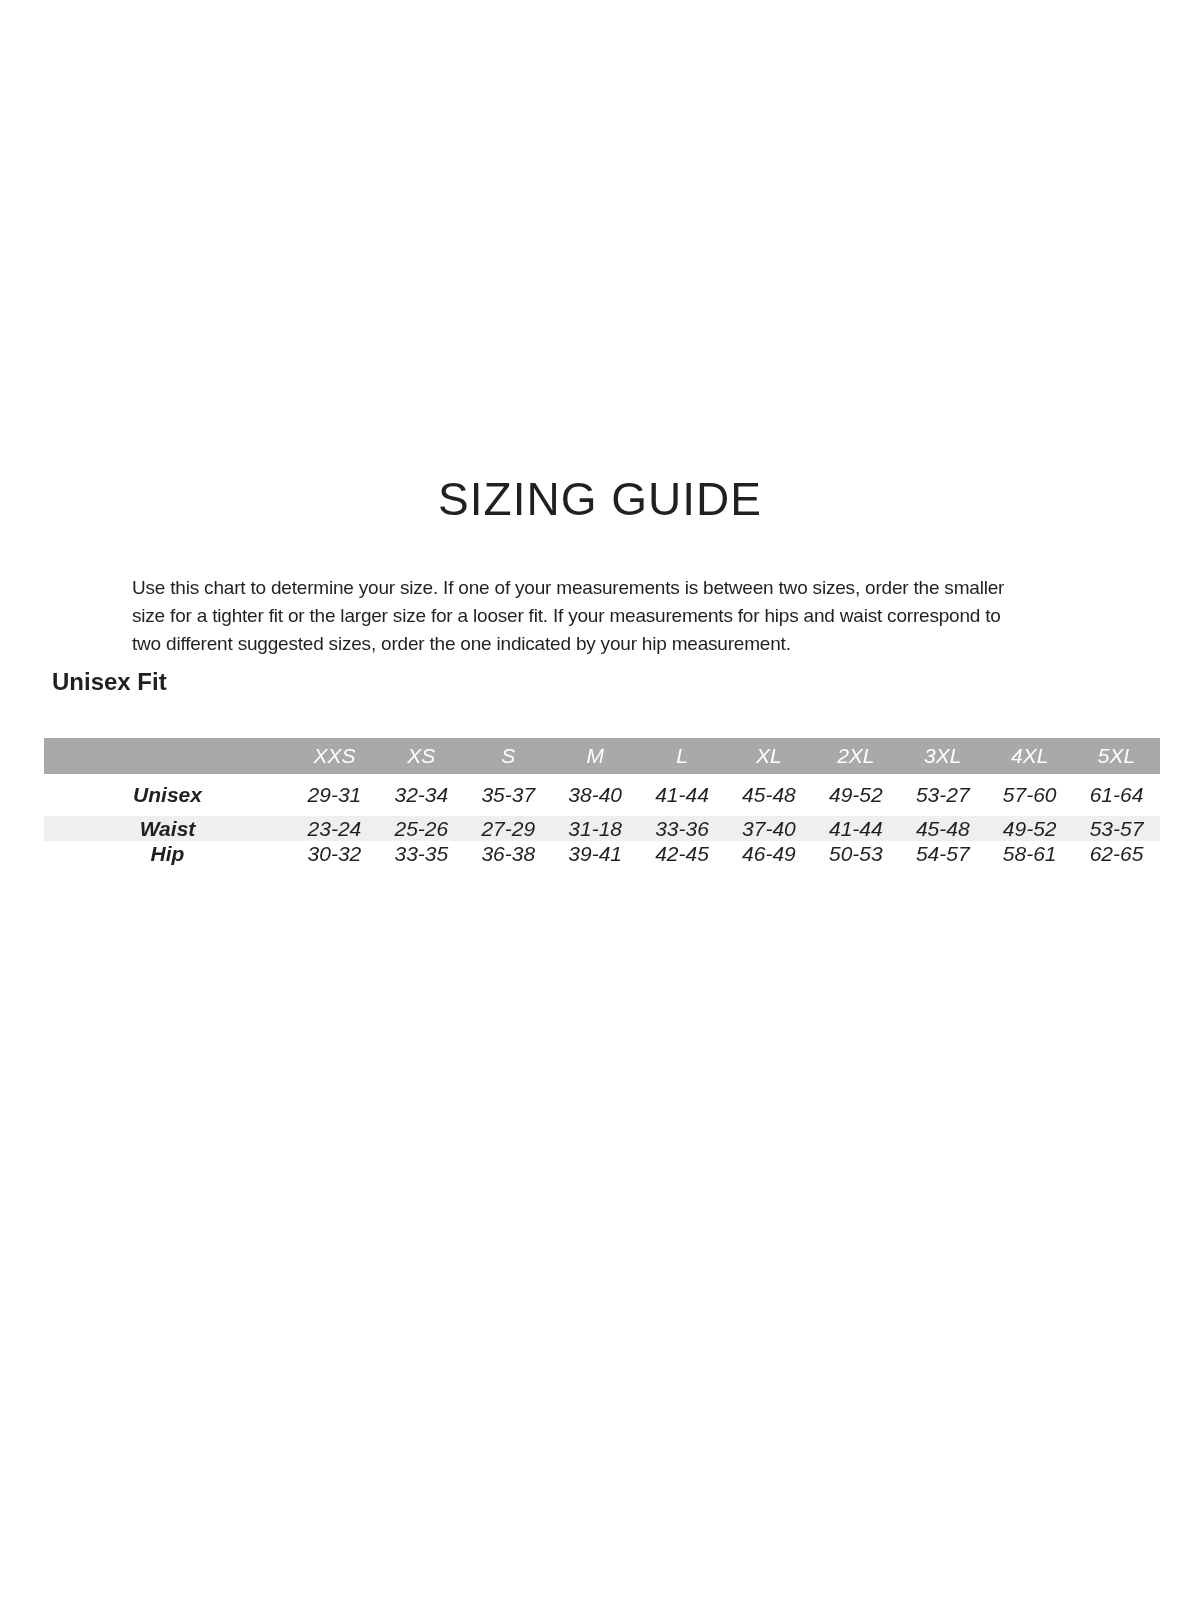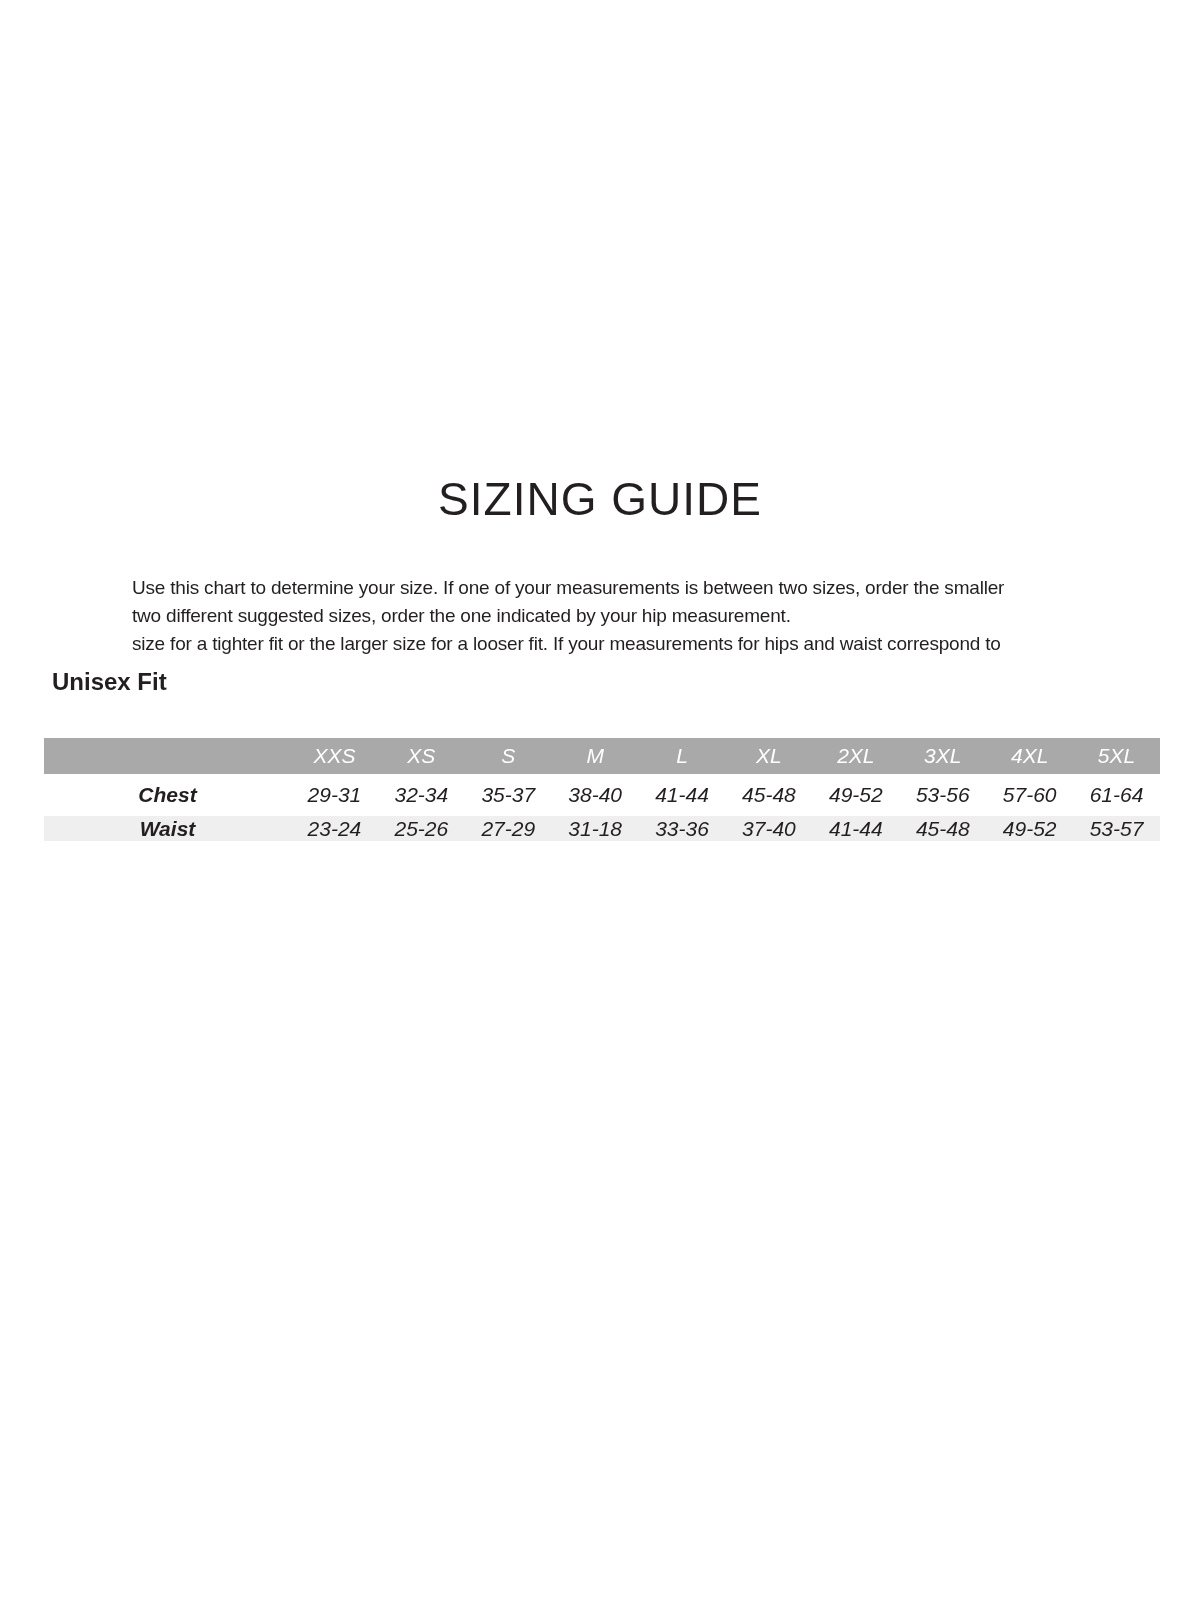--- a/index.html
+++ b/index.html
@@ -85,22 +85,22 @@
 </style>
 </head>
 <body>
 
 <div class="page">
 
   <div class="title">SIZING GUIDE</div>
 
   <div class="intro">
     <div class="line">Use this chart to determine your size. If one of your measurements is between two sizes, order the smaller</div>
+    <div class="line">size for a tighter fit or the larger size for a looser fit. If your measurements for hips and waist correspond to</div>
     <div class="line">two different suggested sizes, order the one indicated by your hip measurement.</div>
-    <div class="line">size for a tighter fit or the larger size for a looser fit. If your measurements for hips and waist correspond to</div>
   </div>
 
   <div class="section-heading">Unisex Fit</div>
 
   <div class="size-table">
 
     <div class="trow thead">
       <div></div>
       <div>XXS</div>
       <div>XS</div>
@@ -108,42 +108,55 @@
       <div>M</div>
       <div>L</div>
       <div>XL</div>
       <div>2XL</div>
       <div>3XL</div>
       <div>4XL</div>
       <div>5XL</div>
     </div>
 
     <div class="trow tbody-row first">
-      <div class="row-label">Chest</div>
+      <div class="row-label">Unisex</div>
       <div>29-31</div>
       <div>32-34</div>
       <div>35-37</div>
       <div>38-40</div>
       <div>41-44</div>
       <div>45-48</div>
       <div>49-52</div>
-      <div>53-56</div>
+      <div>53-27</div>
       <div>57-60</div>
       <div>61-64</div>
     </div>
 
     <div class="trow tbody-row shaded">
       <div class="row-label">Waist</div>
       <div>23-24</div>
       <div>25-26</div>
       <div>27-29</div>
       <div>31-18</div>
       <div>33-36</div>
       <div>37-40</div>
       <div>41-44</div>
       <div>45-48</div>
       <div>49-52</div>
       <div>53-57</div>
     </div>
 
+    <div class="trow tbody-row">
+      <div class="row-label">Hip</div>
+      <div>30-32</div>
+      <div>33-35</div>
+      <div>36-38</div>
+      <div>39-41</div>
+      <div>42-45</div>
+      <div>46-49</div>
+      <div>50-53</div>
+      <div>54-57</div>
+      <div>58-61</div>
+      <div>62-65</div>
+    </div>
 
   </div>
 </div>
 
 </body></html>

